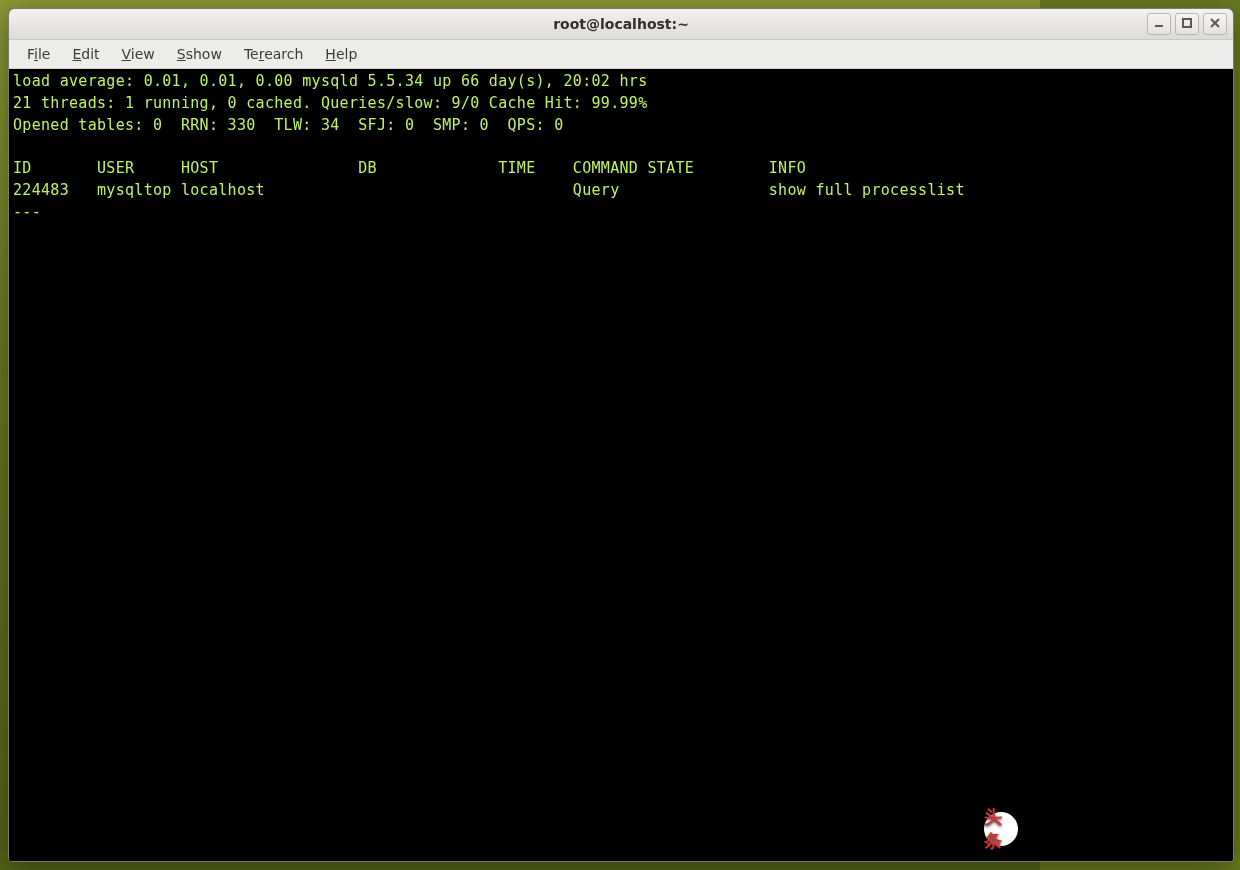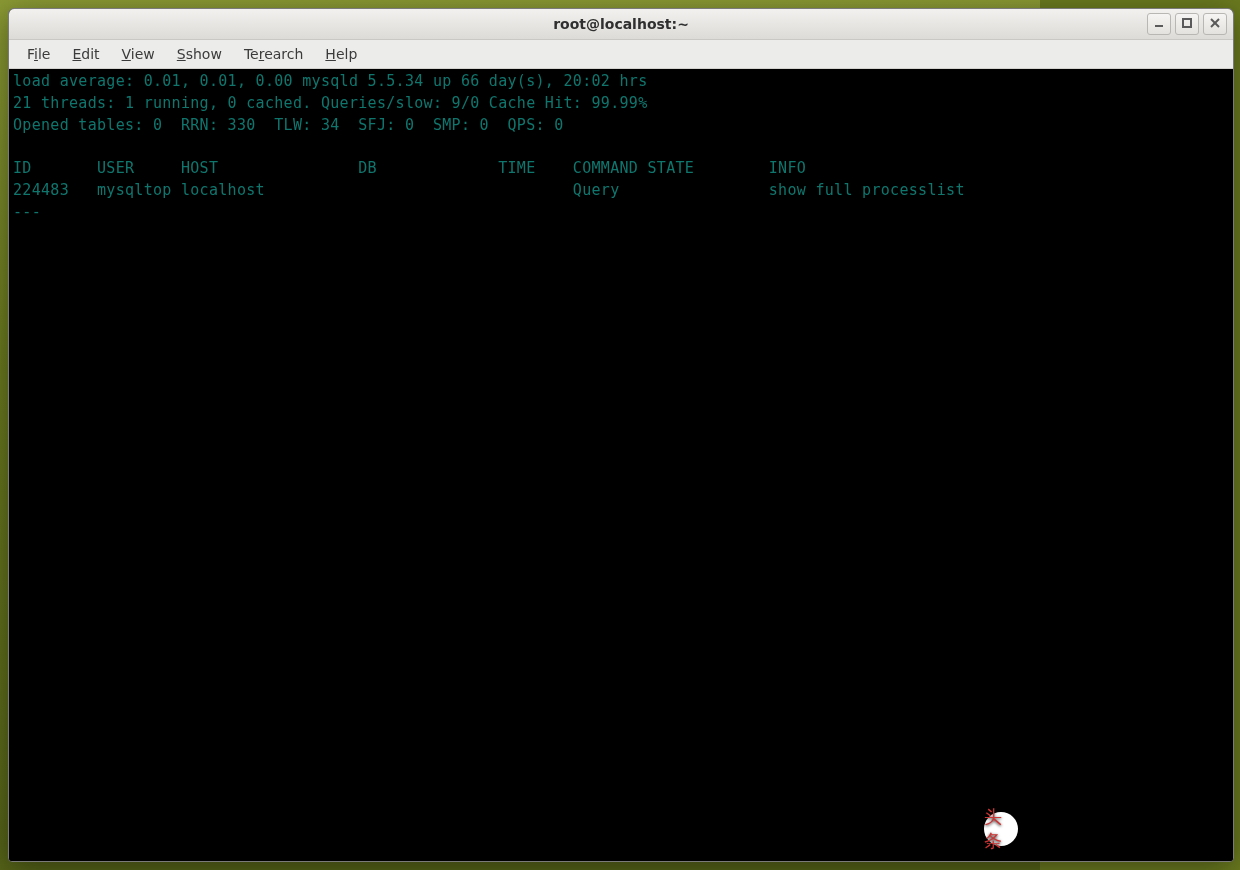--- a/index.html
+++ b/index.html
@@ -83,21 +83,21 @@
     border-radius: 3px;
     cursor: default;
   }
   .menu-underline {
     text-decoration: underline;
     text-decoration-thickness: 1px;
   }
   .terminal {
     flex: 1;
     background: #000;
-    color: #0f766e;
+    color: #bef264;
     font-family: "DejaVu Sans Mono", "Liberation Mono", Consolas, monospace;
     font-size: 15px;
     line-height: 21.8px;
     letter-spacing: 0.02em;
     padding: 2px 4px;
     white-space: pre;
     overflow: hidden;
   }
   .watermark {
     position: absolute;
@@ -118,21 +118,21 @@
     width: 34px;
     height: 34px;
     border-radius: 50%;
     background: #fff;
     color: #c33;
     display: flex;
     align-items: center;
     justify-content: center;
     font-style: normal;
     font-size: 18px;
-    font-weight: 400;
+    font-weight: 700;
     font-family: "Microsoft YaHei", sans-serif;
   }
   .watermark .text {
     font-family: "Microsoft YaHei", "PingFang SC", sans-serif;
   }
 </style>
 </head>
 <body>
 
 <div class="desktop">

